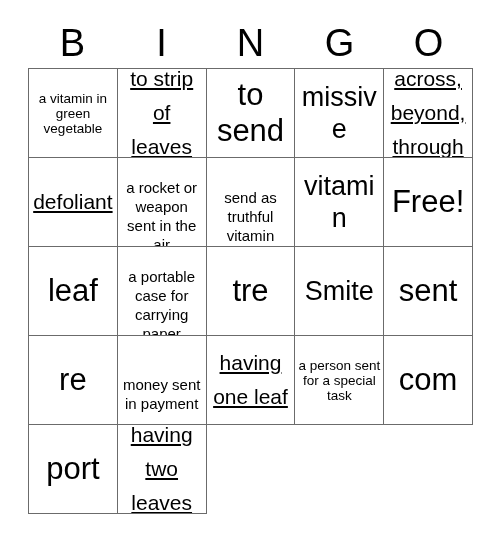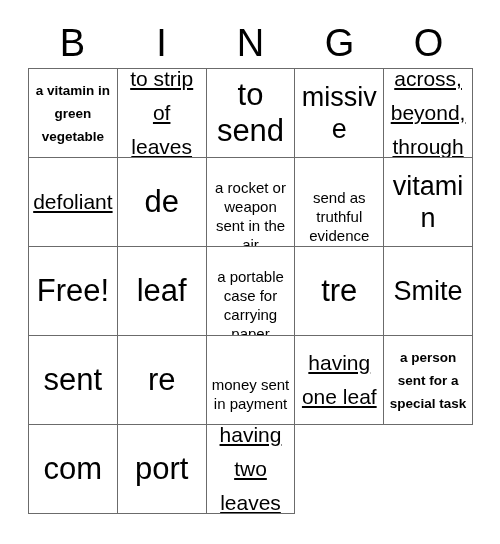--- a/index.html
+++ b/index.html
@@ -72,21 +72,21 @@
     width: 100%;
     text-align: center;
     word-wrap: break-word;
     hyphens: none;
   }
   
   .fs-xl .cell-text { font-size: 31px; line-height: 36px; }
   .fs-lg .cell-text { font-size: 27px; line-height: 32px; }
   .fs-md .cell-text { font-size: 21px; line-height: 34px; text-decoration: underline; }
   .fs-sm .cell-text { font-size: 15px; line-height: 19px; margin-top: 28px; }
-  .fs-xs .cell-text { font-size: 13.5px; line-height: 23px; font-weight: bold; }
+  .fs-xs .cell-text { font-size: 13.5px; line-height: 15px; }
 </style>
 </head>
 <body>
 
 <div id="bingo-card">
 
   <div id="header-row">
     <div class="header-letter">B</div>
     <div class="header-letter">I</div>
     <div class="header-letter">N</div>
@@ -108,29 +108,26 @@
 
     <div class="cell fs-lg">
         <span class="cell-text">missive</span>
       </div>
     <div class="cell fs-md">
         <span class="cell-text">across, beyond, through</span>
       </div>
     <div class="cell fs-md">
         <span class="cell-text">defoliant</span>
       </div>
-    <div class="cell fs-xl">
-        <span class="cell-text">de</span>
-      </div>
     <div class="cell fs-sm">
         <span class="cell-text">a rocket or weapon sent in the air</span>
       </div>
 
     <div class="cell fs-sm">
-        <span class="cell-text">send as truthful evidence</span>
+        <span class="cell-text">send as truthful vitamin</span>
       </div>
     <div class="cell fs-lg">
         <span class="cell-text">vitamin</span>
       </div>
     <div class="cell fs-xl">
         <span class="cell-text">Free!</span>
       </div>
     <div class="cell fs-xl">
         <span class="cell-text">leaf</span>
       </div>

